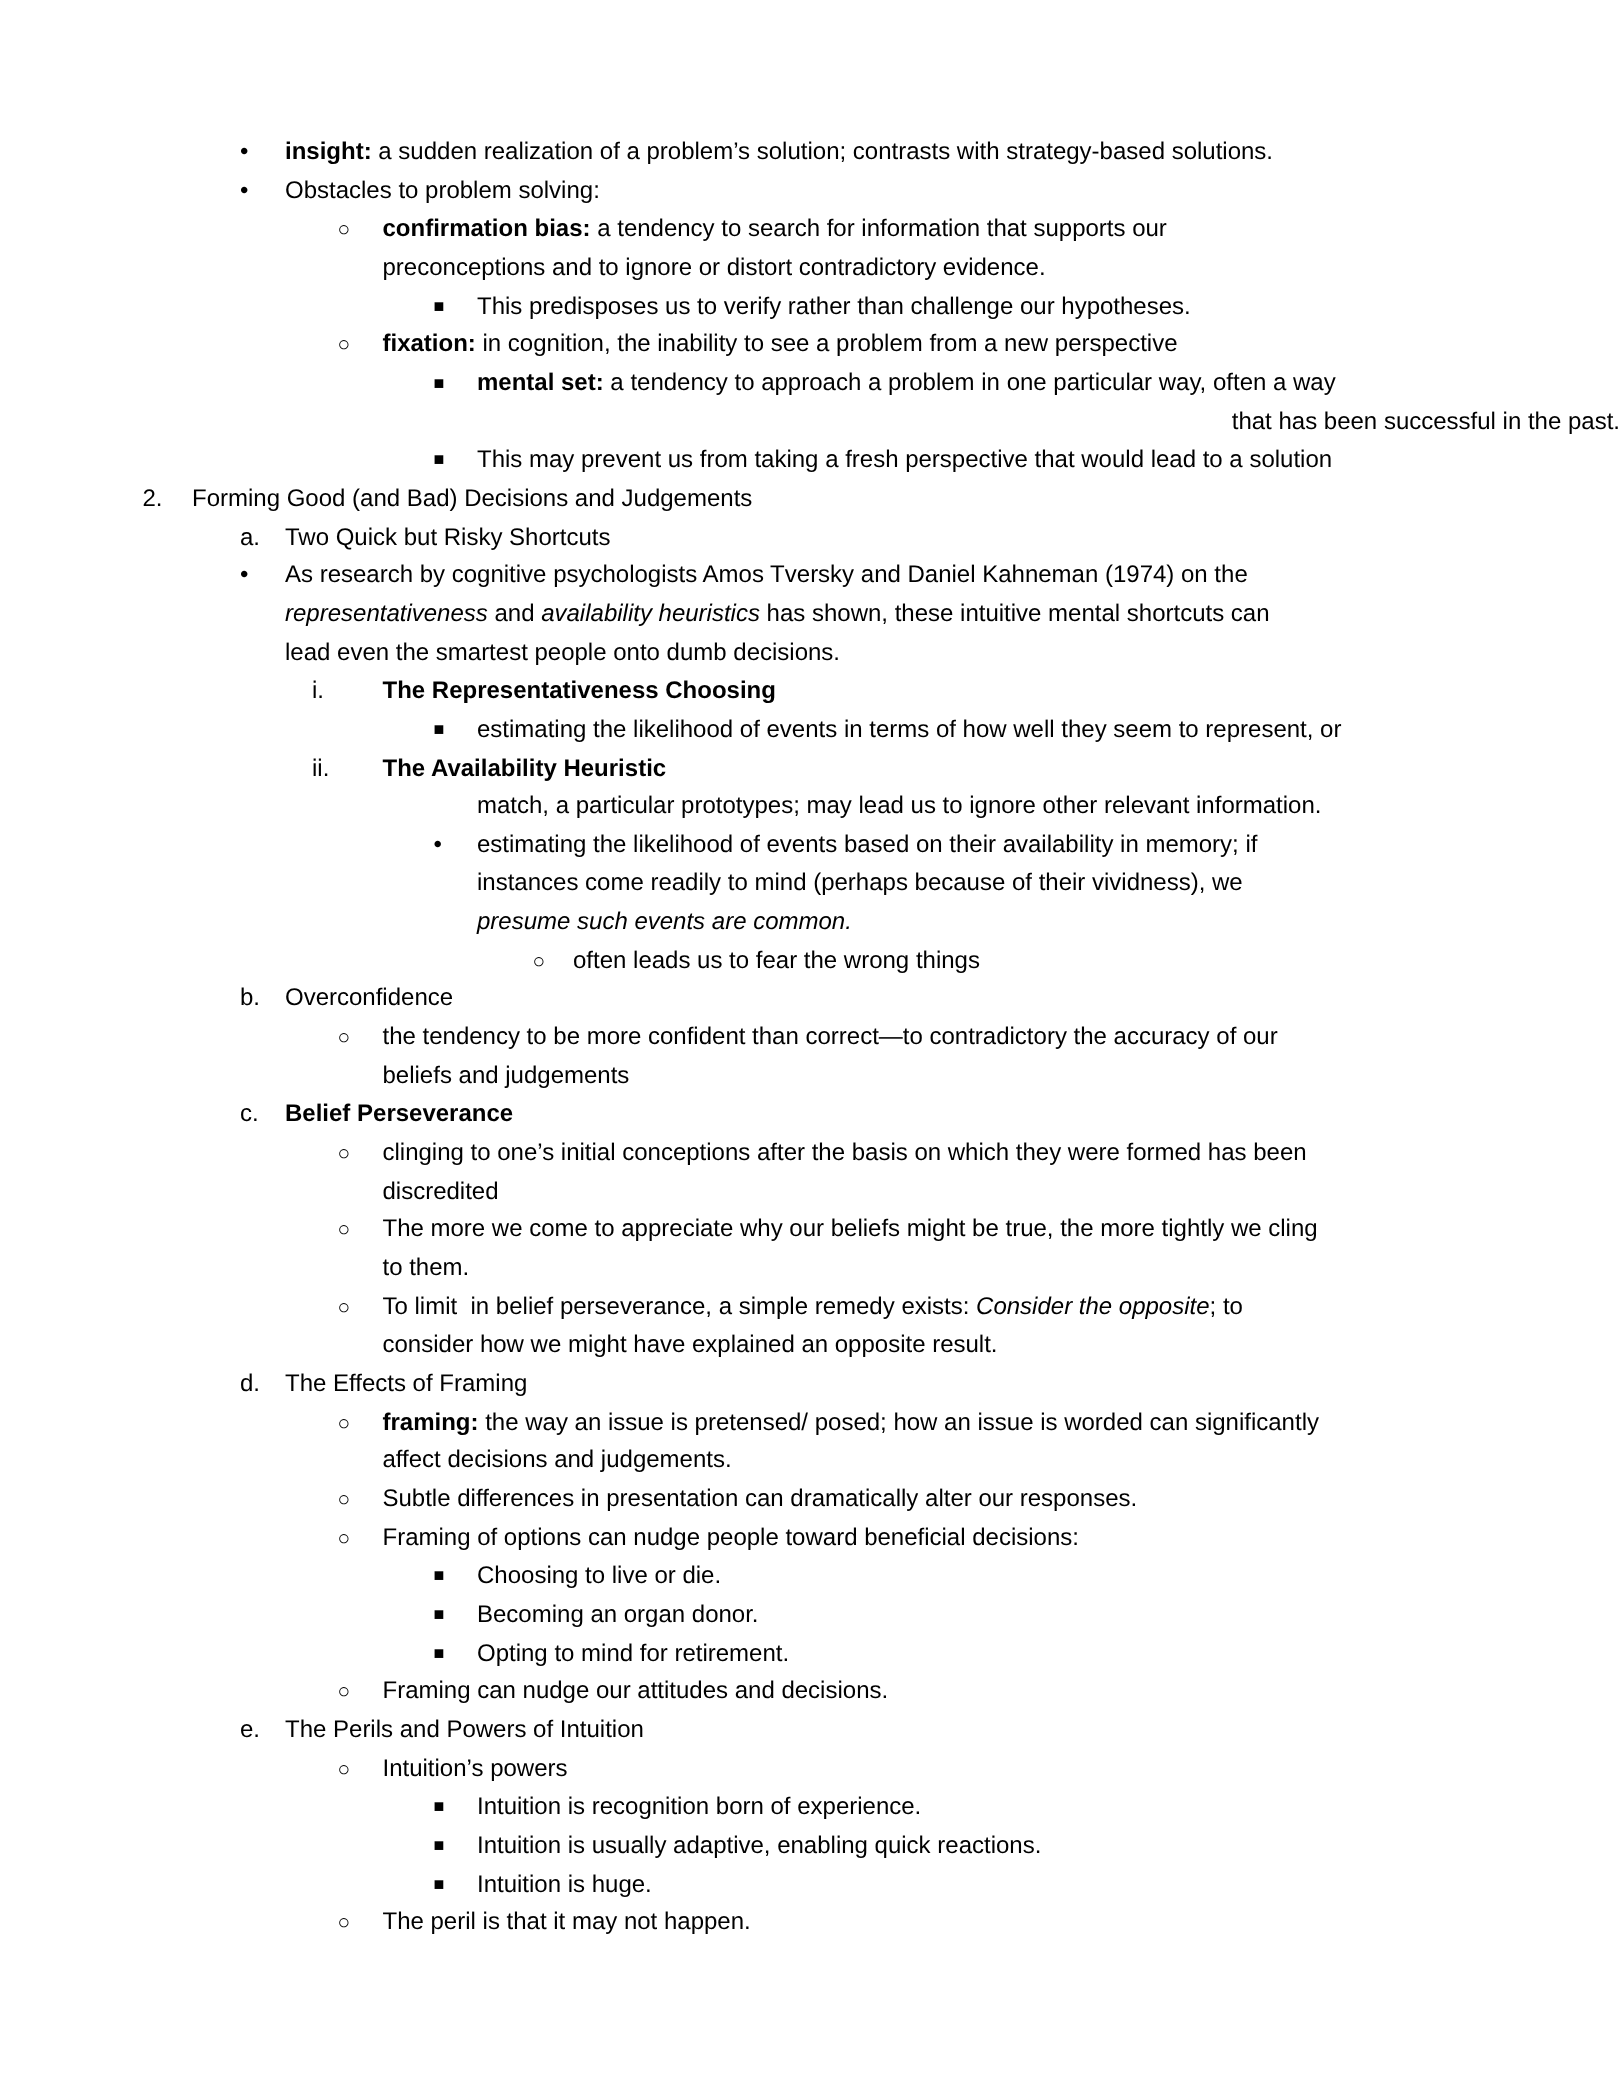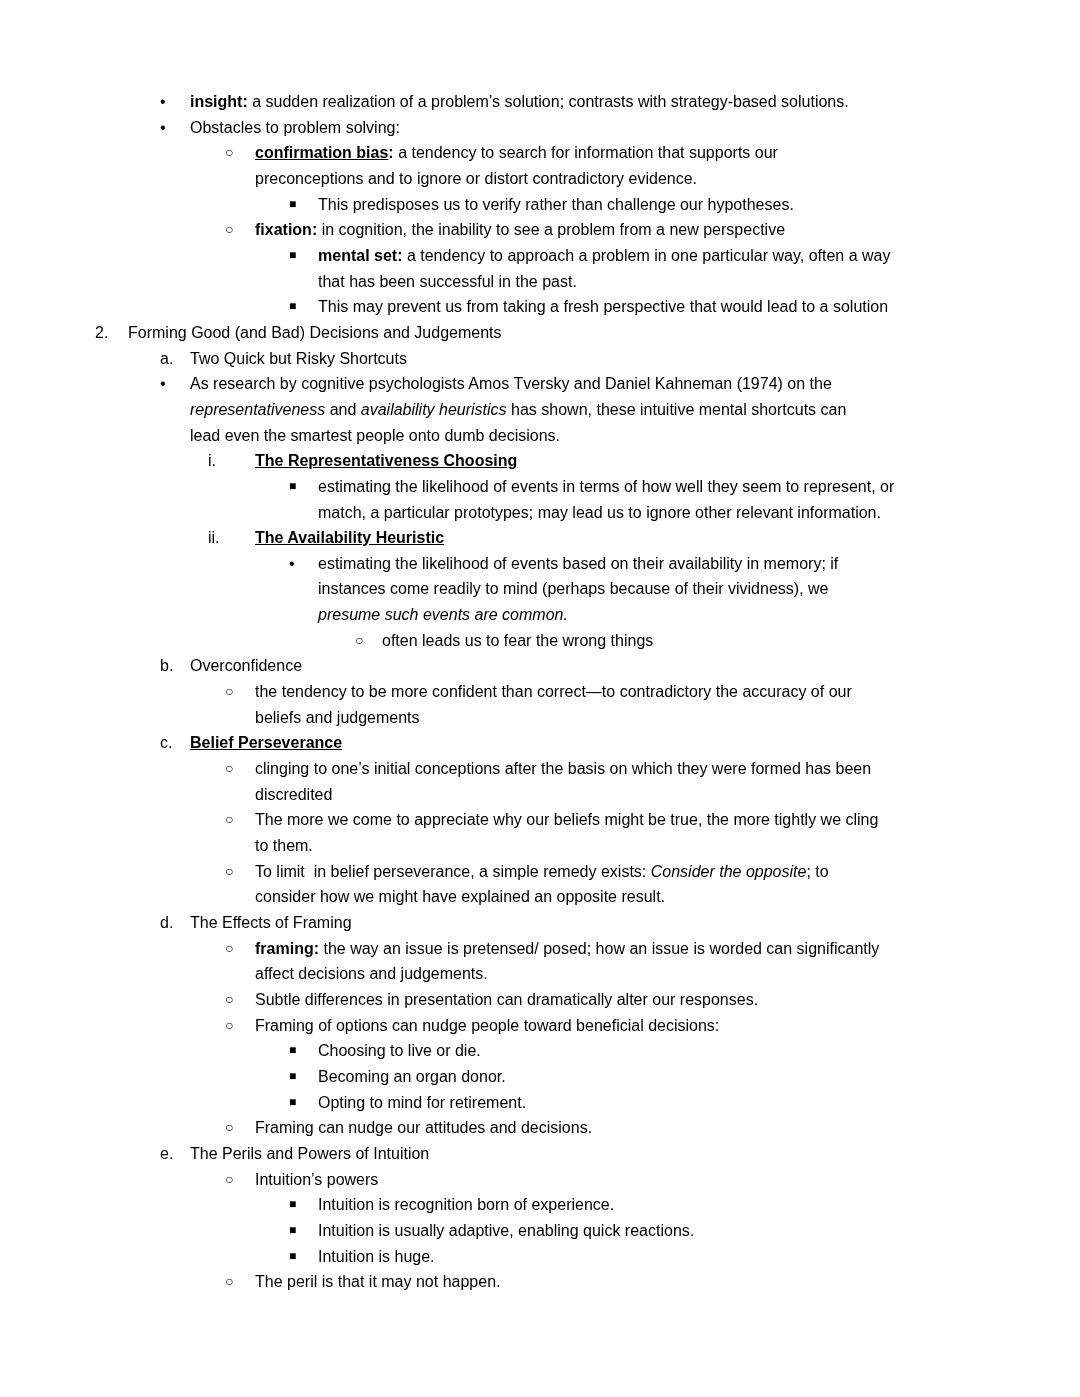--- a/index.html
+++ b/index.html
@@ -22,44 +22,44 @@
   .marker{
     position:absolute;top:0;height:100%;
     display:flex;align-items:center;
   }
   .m-label{font-size:16px;}
   .m-disc{font-size:16px;}
   .m-circle{font-size:14px;}
   .m-square{font-size:12px;}
   .b{font-weight:700;}
   .i{font-style:italic;}
-  .u{text-decoration:underline;text-align:right;}
+  .u{text-align:right;}
 </style>
 </head>
 <body>
 
 <div id="doc">
     <div class="line" style="padding-left: 190px;"><span class="marker m-disc" style="left: 160px;">•</span><span class="b">insight:</span><span> a sudden realization of a problem’s solution; contrasts with strategy-based solutions.</span></div>
     <div class="line" style="padding-left: 190px;"><span class="marker m-disc" style="left: 160px;">•</span><span>Obstacles to problem solving:</span></div>
     <div class="line" style="padding-left: 255px;"><span class="marker m-circle" style="left: 225px;">○</span><span class="b u">confirmation bias</span><span class="b">:</span><span> a tendency to search for information that supports our</span></div>
     <div class="line" style="padding-left: 255px;"><span>preconceptions and to ignore or distort contradictory evidence.</span></div>
     <div class="line" style="padding-left: 318px;"><span class="marker m-square" style="left: 289px;">■</span><span>This predisposes us to verify rather than challenge our hypotheses.</span></div>
     <div class="line" style="padding-left: 255px;"><span class="marker m-circle" style="left: 225px;">○</span><span class="b">fixation:</span><span> in cognition, the inability to see a problem from a new perspective</span></div>
     <div class="line" style="padding-left: 318px;"><span class="marker m-square" style="left: 289px;">■</span><span class="b">mental set:</span><span> a tendency to approach a problem in one particular way, often a way</span></div>
-    <div class="line" style="padding-left: 318px;"><span>that has been successful in the past.</span></div>
+    <div class="line" style="padding-left: 318px; text-align: right;"><span>that has been successful in the past.</span></div>
     <div class="line" style="padding-left: 318px;"><span class="marker m-square" style="left: 289px;">■</span><span>This may prevent us from taking a fresh perspective that would lead to a solution</span></div>
     <div class="line" style="padding-left: 128px;"><span class="marker m-label" style="left: 95px;">2.</span><span>Forming Good (and Bad) Decisions and Judgements</span></div>
     <div class="line" style="padding-left: 190px;"><span class="marker m-label" style="left: 160px;">a.</span><span>Two Quick but Risky Shortcuts</span></div>
     <div class="line" style="padding-left: 190px;"><span class="marker m-disc" style="left: 160px;">•</span><span>As research by cognitive psychologists Amos Tversky and Daniel Kahneman (1974) on the</span></div>
     <div class="line" style="padding-left: 190px;"><span class="i">representativeness</span><span> and </span><span class="i">availability heuristics</span><span> has shown, these intuitive mental shortcuts can</span></div>
     <div class="line" style="padding-left: 190px;"><span>lead even the smartest people onto dumb decisions.</span></div>
     <div class="line" style="padding-left: 255px;"><span class="marker m-label" style="left: 208px;">i.</span><span class="b u">The Representativeness Choosing</span></div>
     <div class="line" style="padding-left: 318px;"><span class="marker m-square" style="left: 289px;">■</span><span>estimating the likelihood of events in terms of how well they seem to represent, or</span></div>
+    <div class="line" style="padding-left: 255px;"><span class="marker m-label" style="left: 208px;">ii.</span><span class="b u">The Availability Heuristic</span></div>
     <div class="line" style="padding-left: 318px;"><span>match, a particular prototypes; may lead us to ignore other relevant information.</span></div>
-    <div class="line" style="padding-left: 255px;"><span class="marker m-label" style="left: 208px;">ii.</span><span class="b u">The Availability Heuristic</span></div>
     <div class="line" style="padding-left: 318px;"><span class="marker m-disc" style="left: 289px;">•</span><span>estimating the likelihood of events based on their availability in memory; if</span></div>
     <div class="line" style="padding-left: 318px;"><span>instances come readily to mind (perhaps because of their vividness), we</span></div>
     <div class="line" style="padding-left: 318px; font-style: italic;"><span>presume such events are common.</span></div>
     <div class="line" style="padding-left: 382px;"><span class="marker m-circle" style="left: 355px;">○</span><span>often leads us to fear the wrong things</span></div>
     <div class="line" style="padding-left: 190px;"><span class="marker m-label" style="left: 160px;">b.</span><span>Overconfidence</span></div>
     <div class="line" style="padding-left: 255px;"><span class="marker m-circle" style="left: 225px;">○</span><span>the tendency to be more confident than correct—to contradictory the accuracy of our</span></div>
     <div class="line" style="padding-left: 255px;"><span>beliefs and judgements</span></div>
     <div class="line" style="padding-left: 190px;"><span class="marker m-label" style="left: 160px;">c.</span><span class="b u">Belief Perseverance</span></div>
     <div class="line" style="padding-left: 255px;"><span class="marker m-circle" style="left: 225px;">○</span><span>clinging to one’s initial conceptions after the basis on which they were formed has been</span></div>
     <div class="line" style="padding-left: 255px;"><span>discredited</span></div>

